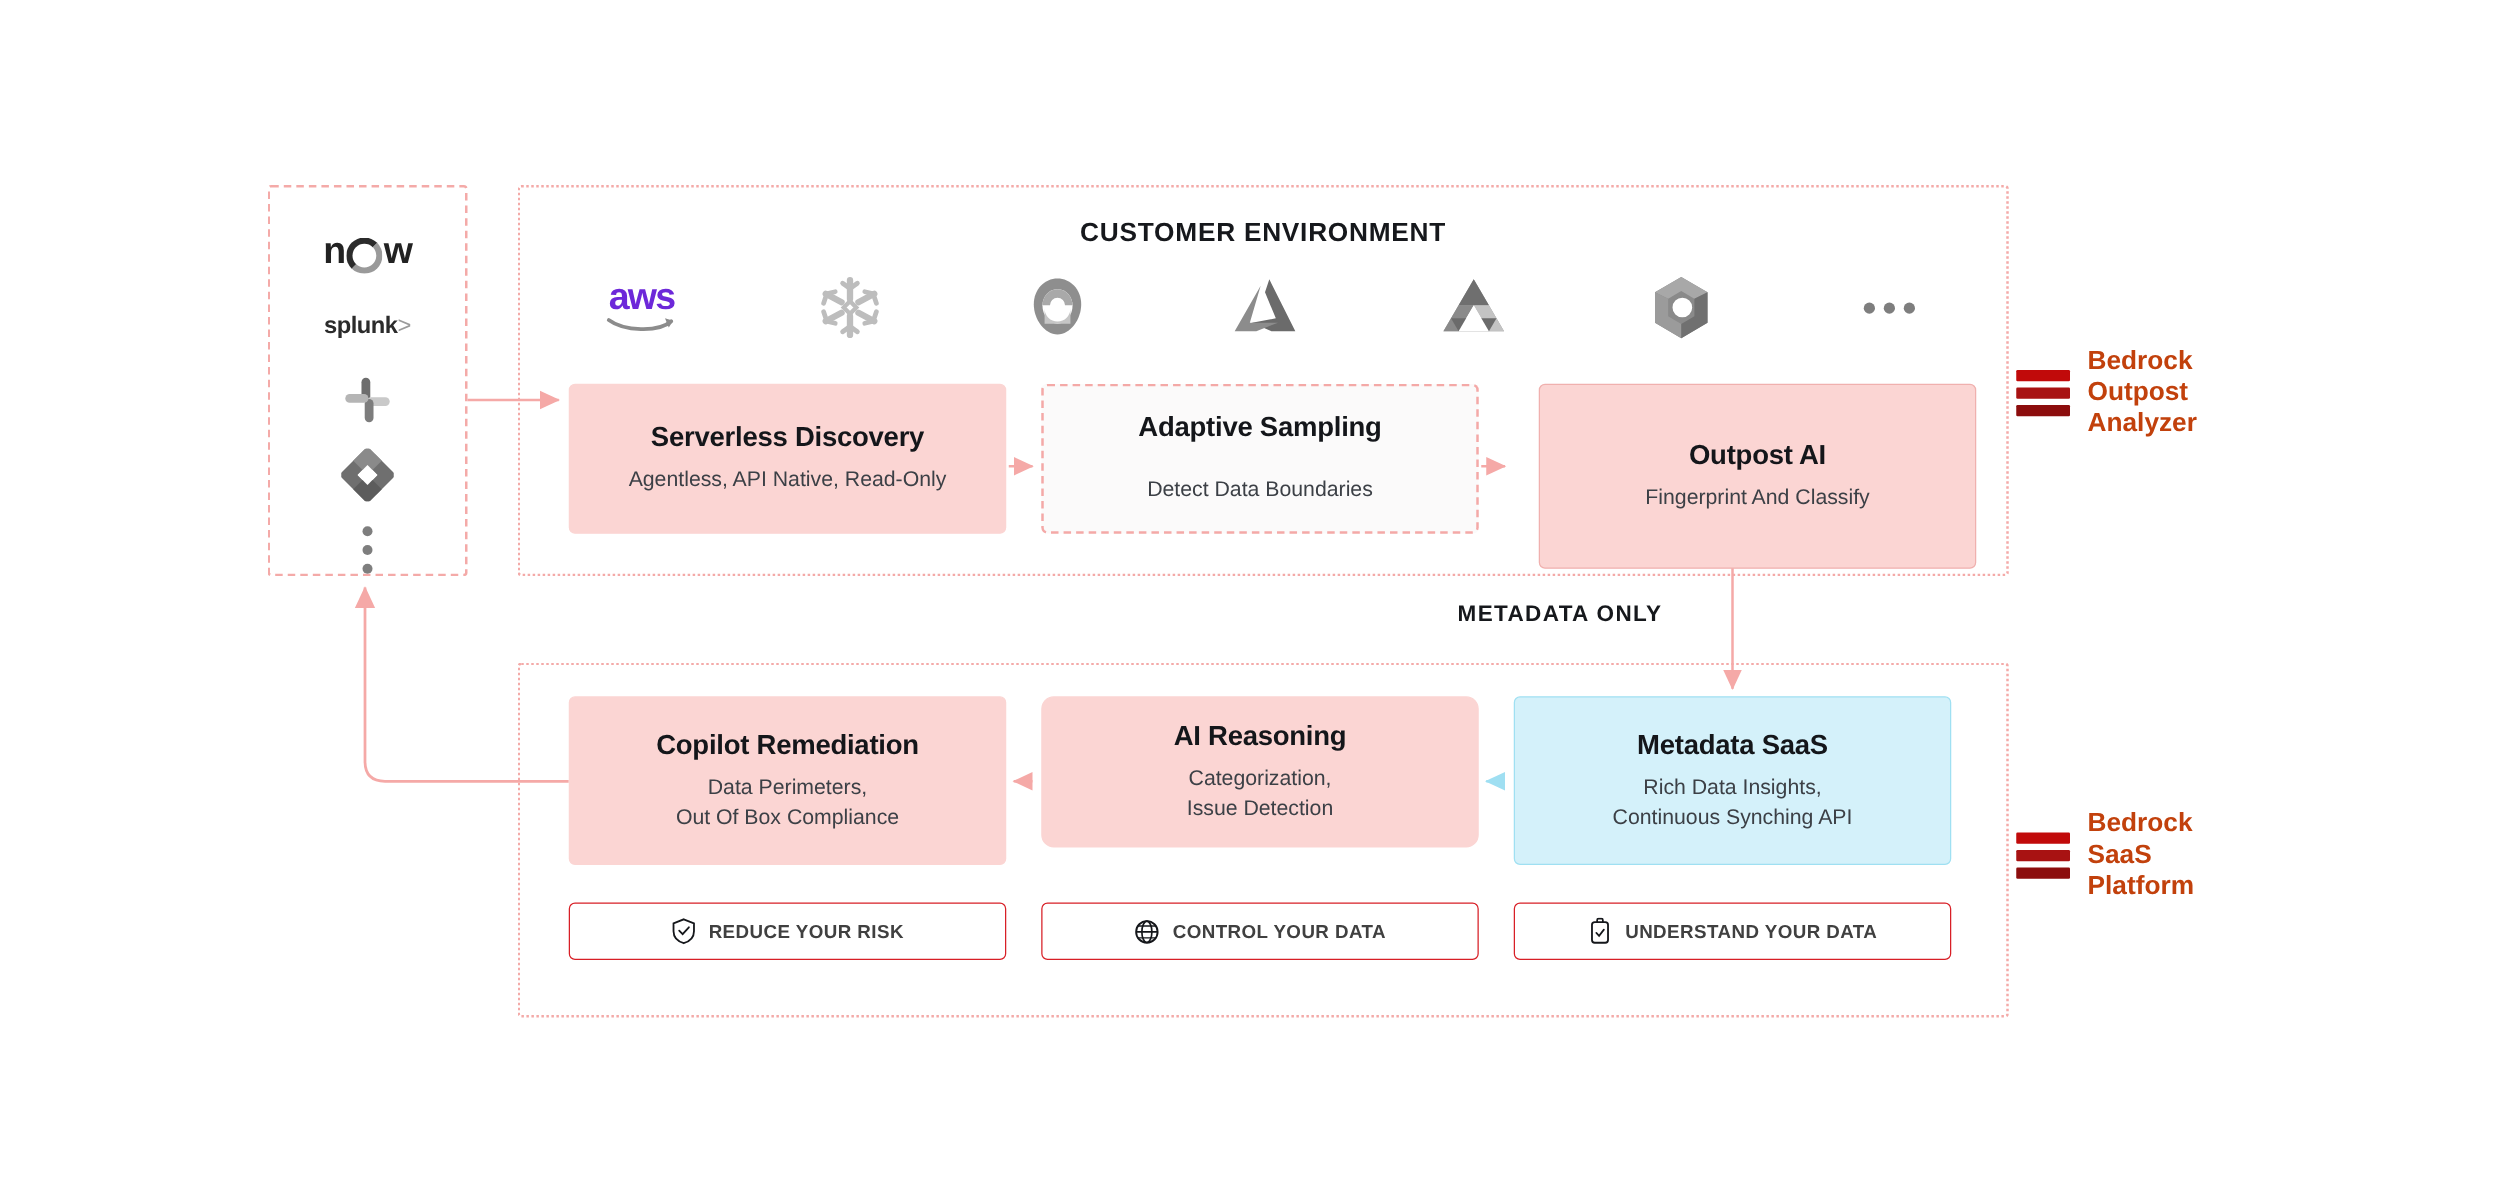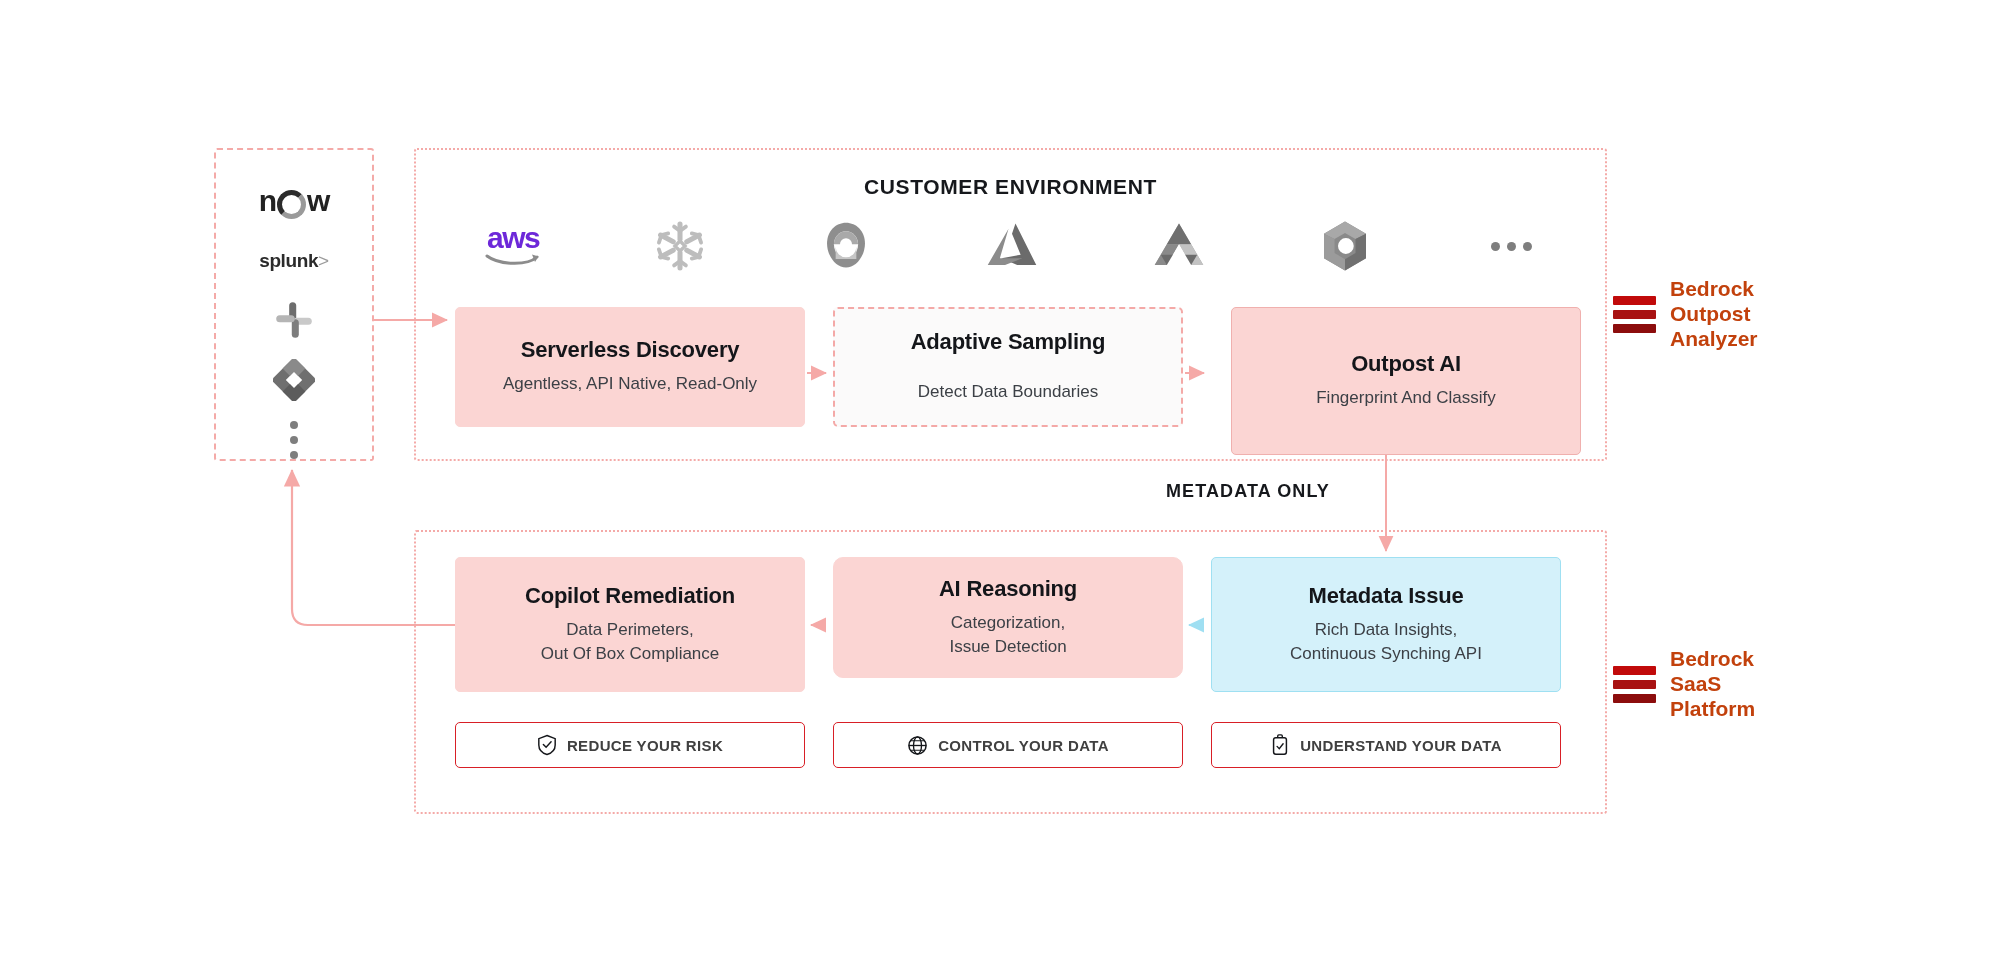--- a/index.html
+++ b/index.html
@@ -286,21 +286,21 @@
     <div class="s">Out Of Box Compliance</div>
   </div>
 
   <div class="fbox box-pink" id="box-reasoning">
     <div class="t">AI Reasoning</div>
     <div class="s">Categorization,</div>
     <div class="s">Issue Detection</div>
   </div>
 
   <div class="fbox box-blue" id="box-lake">
-    <div class="t">Metadata Issue</div>
+    <div class="t">Metadata SaaS</div>
     <div class="s">Rich Data Insights,</div>
     <div class="s">Continuous Synching API</div>
   </div>
 
   <div class="pill" id="pill-risk">
     <svg width="20" height="22" viewBox="0 0 22 24">
       <path d="M11,1.5 L20,5 L20,12 C20,17.5 16,21 11,22.5 C6,21 2,17.5 2,12 L2,5 Z" fill="none" stroke="#15171b" stroke-width="1.6"></path>
       <path d="M7,11.5 L10,14.5 L15.5,8.5" fill="none" stroke="#15171b" stroke-width="1.6" stroke-linecap="round"></path>
     </svg>
     <span class="lbl">REDUCE YOUR RISK</span>

